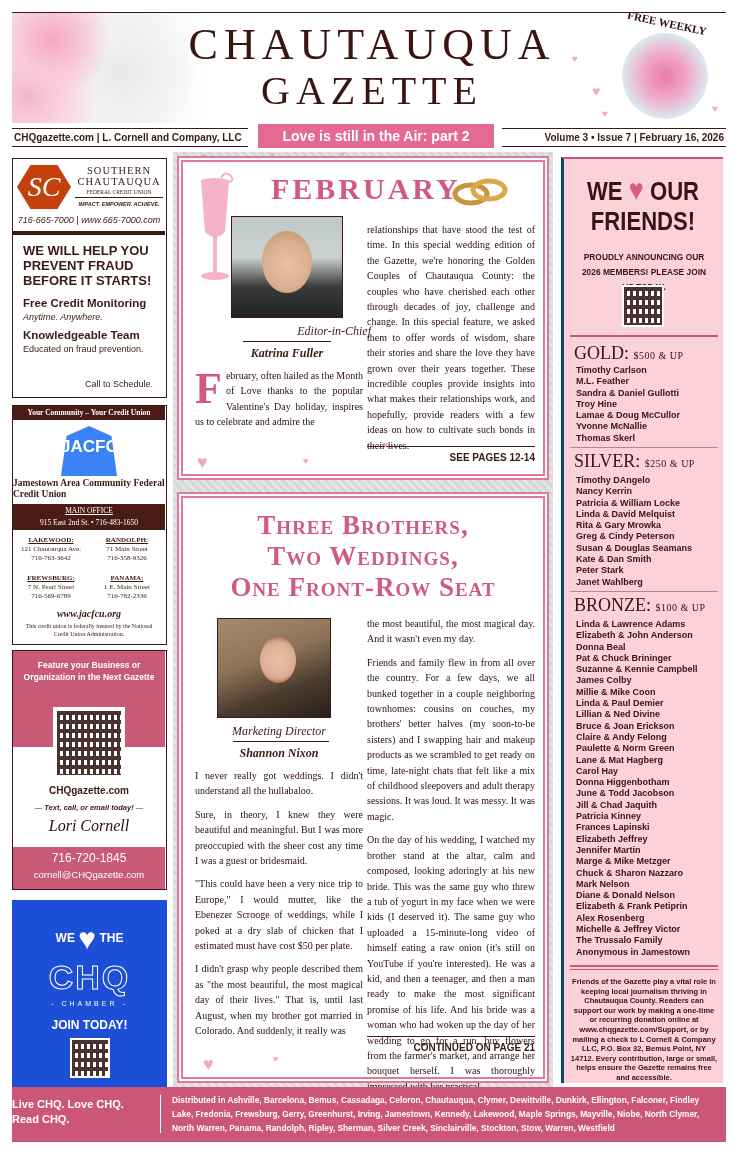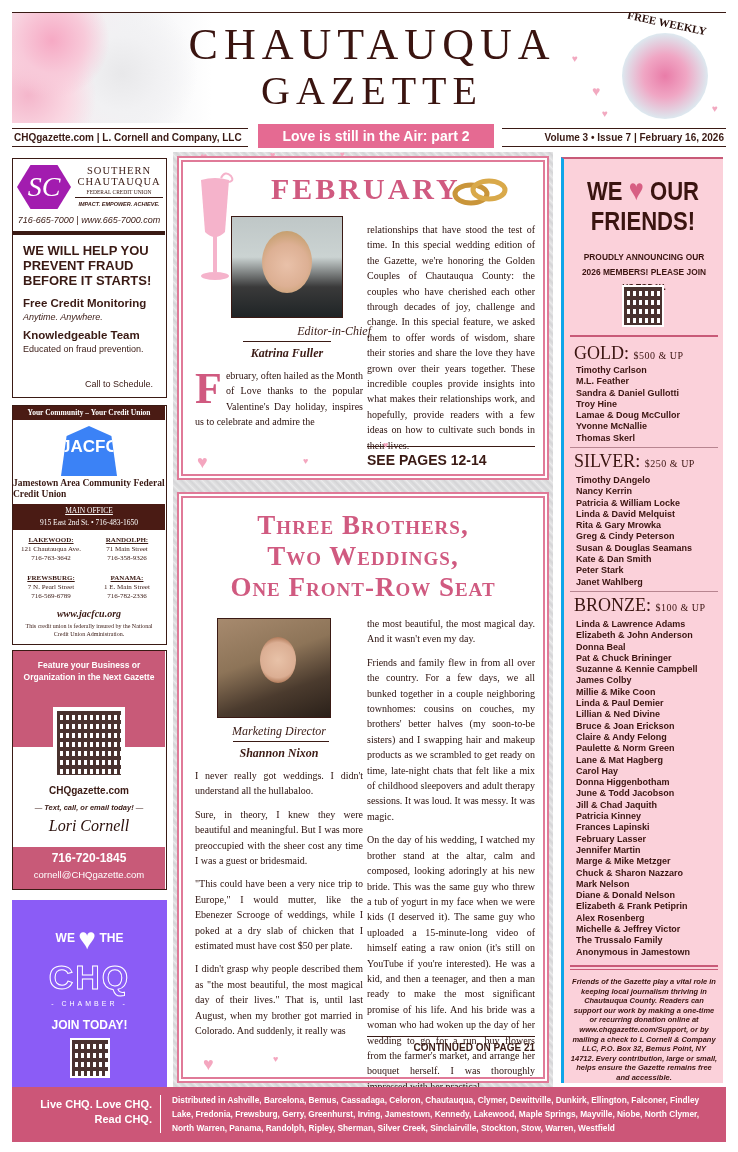--- a/index.html
+++ b/index.html
@@ -14,21 +14,21 @@
 #mh-badge{left:610px;top:20px;width:86px;height:86px;border-radius:50%;background:radial-gradient(circle,#e97ca8 0,#f0a6c4 35%,#dde8ef 70%,#eaf1f4)}
 #mh-badge-text{left:600px;top:4px;width:110px;text-align:center;font-family:"Liberation Serif",serif;font-weight:bold;font-size:11px;color:#2a0f0b;transform:rotate(12deg)}
 .heart-dot{position:absolute;color:#f2a9c0;font-size:10px}
 #infobar{left:12px;top:124px;width:714px;height:26px}
 #info-left{left:0;top:4px;font-size:10px;font-weight:bold;color:#3a1a14;border-top:1px solid #3a1a14;border-bottom:1px solid #3a1a14;padding:3px 2px;width:236px}
 #info-center{left:246px;top:0;width:236px;height:24px;background:#e56a92;color:#fff;font-weight:bold;font-size:14px;text-align:center;line-height:24px}
 #info-right{left:490px;top:4px;width:224px;text-align:right;font-size:10px;font-weight:bold;color:#3a1a14;border-top:1px solid #3a1a14;border-bottom:1px solid #3a1a14;padding:3px 2px}
 
 .ad{position:absolute;left:12px;width:155px;border:1.5px solid #3a1a14}
 #ad-scfcu{top:158px;height:240px;background:#fff}
-#sc-logo{left:4px;top:6px;width:54px;height:44px;background:#a21caf;clip-path:polygon(25% 0,75% 0,100% 50%,75% 100%,25% 100%,0 50%);color:#fff;font-family:"Liberation Serif",serif;font-size:28px;text-align:center;line-height:44px;font-style:italic}
+#sc-logo{left:4px;top:6px;width:54px;height:44px;background:#c2410c;clip-path:polygon(25% 0,75% 0,100% 50%,75% 100%,25% 100%,0 50%);color:#fff;font-family:"Liberation Serif",serif;font-size:28px;text-align:center;line-height:44px;font-style:italic}
 #sc-name{left:62px;top:6px;width:88px;font-family:"Liberation Serif",serif;font-size:10.5px;letter-spacing:1px;color:#3a1a14;line-height:11px;text-align:center}
 #sc-sub{left:62px;top:30px;width:88px;font-family:"Liberation Serif",serif;font-size:5.5px;color:#3a1a14;text-align:center;border-bottom:1px solid #3a1a14;padding-bottom:2px}
 #sc-tag{left:62px;top:42px;width:88px;font-size:5.5px;font-weight:bold;font-style:italic;text-align:center;color:#3a1a14}
 #sc-contact{left:0;top:56px;width:152px;text-align:center;font-size:9px;font-style:italic;color:#3a1a14}
 #sc-divider{left:0;top:72px;width:152px;height:4px;background:#3a1a14}
 #sc-head{left:10px;top:84px;width:140px;font-weight:bold;font-size:13px;line-height:15px;color:#3a1a14}
 .sc-item-t{position:absolute;left:10px;font-weight:bold;font-size:11.5px;color:#3a1a14}
 .sc-item-s{position:absolute;left:10px;font-size:9px;color:#3a1a14}
 #ad-jacfcu{top:405px;height:240px;background:#fff}
 #ja-top{left:0;top:0;width:152px;height:14px;background:#4a1b14;color:#fff;font-family:"Liberation Serif",serif;font-size:7.5px;text-align:center;line-height:14px;font-weight:bold}
@@ -40,23 +40,23 @@
 #ja-web{left:0;top:202px;width:152px;text-align:center;font-family:"Liberation Serif",serif;font-weight:bold;font-style:italic;font-size:10px}
 #ja-fine{left:6px;top:216px;width:140px;text-align:center;font-family:"Liberation Serif",serif;font-size:6px;line-height:8px}
 #ad-feature{top:650px;height:240px;background:#fff}
 #fe-top{left:0;top:0;width:152px;height:96px;background:#c85a78}
 #fe-head{left:4px;top:8px;width:144px;text-align:center;color:#fff;font-weight:bold;font-size:8.5px;line-height:12px}
 #fe-qr{left:40px;top:56px;width:72px;height:72px;background:#fff;border:4px solid #fff}
 #fe-url{left:0;top:134px;width:152px;text-align:center;font-weight:bold;font-size:10px;color:#3a1a14}
 #fe-cta{left:0;top:152px;width:152px;text-align:center;font-weight:bold;font-style:italic;font-size:7.5px}
 #fe-name{left:0;top:166px;width:152px;text-align:center;font-family:"Liberation Serif",serif;font-style:italic;font-size:16px;color:#2a0f0b}
 #fe-bottom{left:0;top:196px;width:152px;height:42px;background:#c85a78;color:#fff;text-align:center}
-#fe-phone{left:0;top:4px;width:152px;font-weight:bold;font-size:12px}
+#fe-phone{left:0;top:4px;width:152px;font-weight:normal;font-size:12px}
 #fe-email{left:0;top:22px;width:152px;font-size:9.5px}
-#ad-chamber{top:900px;height:190px;background:#8b5cf6;border:none}
+#ad-chamber{top:900px;height:190px;background:#1d4ed8;border:none}
 #ch-we{left:0;top:22px;width:155px;text-align:center;color:#fff;font-weight:bold;font-size:12px}
 #ch-logo{left:0;top:58px;width:155px;text-align:center;color:#fff;font-weight:bold;font-size:34px;letter-spacing:2px;font-family:"Liberation Sans",sans-serif;-webkit-text-stroke:1px #fff;color:transparent}
 #ch-sub{left:0;top:100px;width:155px;text-align:center;color:#fff;font-size:7px;letter-spacing:3px}
 #ch-join{left:0;top:118px;width:155px;text-align:center;color:#fff;font-weight:bold;font-size:12px}
 #ch-qr{left:58px;top:138px;width:40px;height:40px;background:#fff;border:2px solid #fff}
 
 #center-bg{left:173px;top:152px;width:380px;height:935px;background:repeating-linear-gradient(45deg,#e3e3e4 0,#d4d4d6 3px,#ececed 6px)}
 .card{position:absolute;left:181px;width:364px;background:#fff;border:2px solid #e07a98;outline:2px solid #fff;box-shadow:0 0 0 4px #e07a98}
 #card1{top:160px;height:316px}
 #card2{top:496px;height:583px}
@@ -66,48 +66,48 @@
 #feb-photo{left:48px;top:54px;width:112px;height:102px;background:linear-gradient(180deg,#bfc7c7 0,#cbd3d2 40%,#3a3a3a 70%,#1f2426 100%);border:1px solid #3a1a14}
 #feb-photo .face{position:absolute;left:30px;top:14px;width:50px;height:62px;border-radius:50%;background:radial-gradient(circle at 50% 55%,#e9c1a9 0,#ddb094 50%,#c6a070 80%)}
 #feb-role{left:20px;top:162px;width:168px;text-align:right;font-family:"Liberation Serif",serif;font-style:italic;font-size:12px}
 #feb-rule{left:60px;top:179px;width:88px;height:1px;background:#3a1a14}
 #feb-name{left:20px;top:184px;width:168px;text-align:center;font-family:"Liberation Serif",serif;font-style:italic;font-weight:bold;font-size:12px}
 .body-text{position:absolute;font-family:"Liberation Serif",serif;font-size:10px;line-height:15.4px;color:#2a0f0b;text-align:justify}
 #feb-col1{left:12px;top:206px;width:168px;text-indent:0}
 #feb-col1 .dropcap{float:left;font-size:44px;line-height:38px;color:#d05a80;font-weight:bold;margin-right:4px;margin-top:2px}
 #feb-col2{left:184px;top:60px;width:168px}
 #feb-rule2{left:184px;top:284px;width:168px;height:1px;background:#3a1a14}
-#feb-see{left:184px;top:290px;width:168px;text-align:left;font-weight:bold;font-size:14px}
+#feb-see{left:184px;top:290px;width:168px;text-align:right;font-weight:bold;font-size:10px}
 #tb-title{left:0;top:12px;width:360px;text-align:center;font-family:"Liberation Serif",serif;font-weight:bold;font-size:27px;line-height:31px;color:#d05a80;font-variant:small-caps;letter-spacing:1px}
 #tb-photo{left:34px;top:120px;width:114px;height:100px;background:linear-gradient(160deg,#a78a6e 0,#8d7458 40%,#4b3b2e 70%,#2a2019 100%);border:1px solid #3a1a14}
 #tb-photo .face{position:absolute;left:42px;top:18px;width:36px;height:46px;border-radius:50%;background:radial-gradient(circle,#e8c2a8 0,#dbae93 60%,#9a5e3a 90%)}
 #tb-role{left:12px;top:226px;width:168px;text-align:center;font-family:"Liberation Serif",serif;font-style:italic;font-size:12px}
 #tb-rule{left:50px;top:243px;width:96px;height:1px;background:#3a1a14}
 #tb-name{left:12px;top:248px;width:168px;text-align:center;font-family:"Liberation Serif",serif;font-style:italic;font-weight:bold;font-size:12px}
 #tb-col1{left:12px;top:270px;width:168px}
 #tb-col2{left:184px;top:118px;width:168px}
 .body-text p{margin-bottom:8px}
 #tb-rule2{left:184px;top:538px;width:168px;height:1px;background:#3a1a14}
 #tb-cont{left:184px;top:544px;width:168px;text-align:right;font-weight:bold;font-size:10px}
 .hearts{position:absolute;color:#f4a6bf;font-size:12px}
 
-#friends{left:561px;top:157px;width:162px;height:926px;background:#fbd1da;border-left:3px solid #0ea5e9;border-top:2px solid #c85a78}
+#friends{left:561px;top:157px;width:162px;height:926px;background:#fbd1da;border-left:3px solid #0c4a6e;border-top:2px solid #c85a78}
 #fr-we{left:0;top:16px;width:158px;text-align:center;font-weight:bold;font-size:26px;color:#3a1410;line-height:30px;font-family:"Liberation Sans",sans-serif;transform:scaleX(0.85)}
 #fr-heart{color:#d75f83;font-size:30px}
 #fr-sub{left:4px;top:90px;width:152px;text-align:center;font-weight:bold;font-size:9.5px;line-height:15px;color:#3a1410;transform:scaleX(0.88)}
 #fr-qr{left:58px;top:126px;width:42px;height:42px;background:#fff;border:2px solid #fff}
 .fr-line{position:absolute;left:6px;width:148px;height:2px;background:#c85a78}
 .tier-h{position:absolute;left:10px;font-family:"Liberation Serif",serif;font-size:18px;color:#3a1410}
 .tier-h small{font-size:10px;letter-spacing:0.5px}
 .tier-list{position:absolute;left:12px;width:148px;font-weight:bold;font-size:9px;line-height:11.3px;color:#3a1410}
 .tier-sep{position:absolute;left:6px;width:148px;height:1px;background:#b78590}
-#fr-note{left:6px;top:818px;width:148px;text-align:center;font-weight:bold;font-style:italic;font-size:7.5px;line-height:9.6px;color:#3a1410}
+#fr-note{left:6px;top:818px;width:148px;text-align:center;font-weight:bold;font-size:7.5px;line-height:9.6px;color:#3a1410}
 
 #footer{left:12px;top:1087px;width:714px;height:55px;background:#cc5678}
-#ft-left{left:0;top:10px;width:140px;text-align:right;color:#fff;font-weight:bold;font-size:11px;line-height:15px}
+#ft-left{left:0;top:10px;width:140px;text-align:left;color:#fff;font-weight:bold;font-size:11px;line-height:15px}
 #ft-div{left:148px;top:8px;width:1px;height:38px;background:#fff}
 #ft-right{left:160px;top:6px;width:548px;color:#fff;font-weight:bold;font-size:8.3px;line-height:14px}
 .qrgrid{width:100%;height:100%;background:
  linear-gradient(90deg,#2a0f0b 50%,transparent 50%) 0 0/6px 6px,
  linear-gradient(#2a0f0b 50%,transparent 50%) 0 0/9px 9px;opacity:.85}
 </style>
 </head>
 <body>
 
 <div id="masthead" class="abs">
@@ -312,21 +312,21 @@
     <div>Bruce &amp; Joan Erickson</div>
     <div>Claire &amp; Andy Felong</div>
     <div>Paulette &amp; Norm Green</div>
     <div>Lane &amp; Mat Hagberg</div>
     <div>Carol Hay</div>
     <div>Donna Higgenbotham</div>
     <div>June &amp; Todd Jacobson</div>
     <div>Jill &amp; Chad Jaquith</div>
     <div>Patricia Kinney</div>
     <div>Frances Lapinski</div>
-    <div>February Lasser</div>
+    <div>Elizabeth Jeffrey</div>
     <div>Jennifer Martin</div>
     <div>Marge &amp; Mike Metzger</div>
     <div>Chuck &amp; Sharon Nazzaro</div>
     <div>Mark Nelson</div>
     <div>Diane &amp; Donald Nelson</div>
     <div>Elizabeth &amp; Frank Petiprin</div>
     <div>Alex Rosenberg</div>
     <div>Michelle &amp; Jeffrey Victor</div>
     <div>The Trussalo Family</div>
     <div>Anonymous in Jamestown</div>

